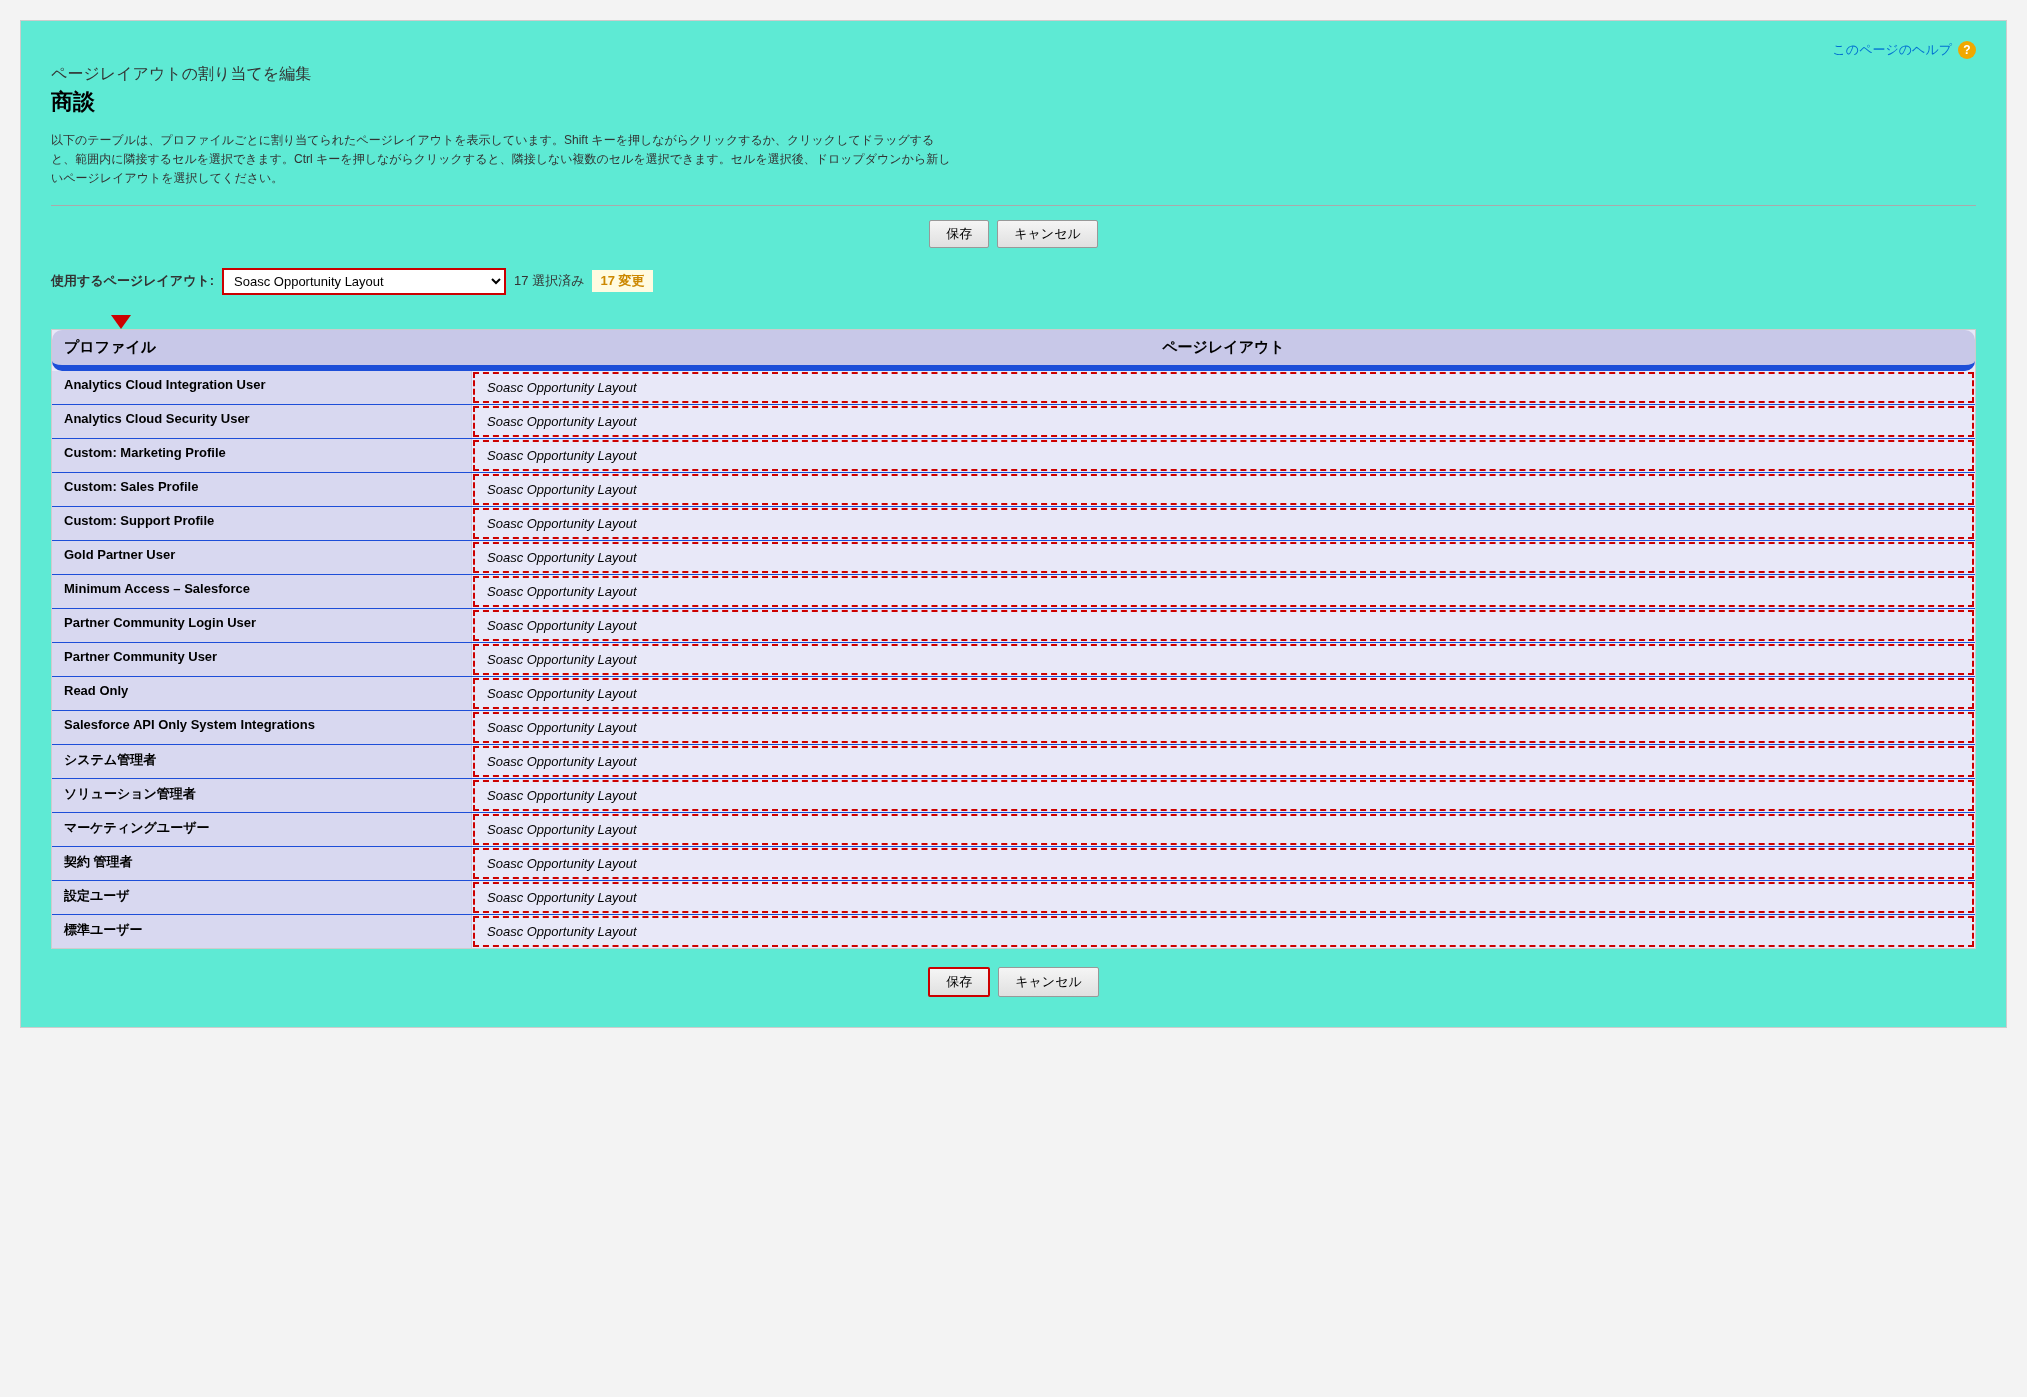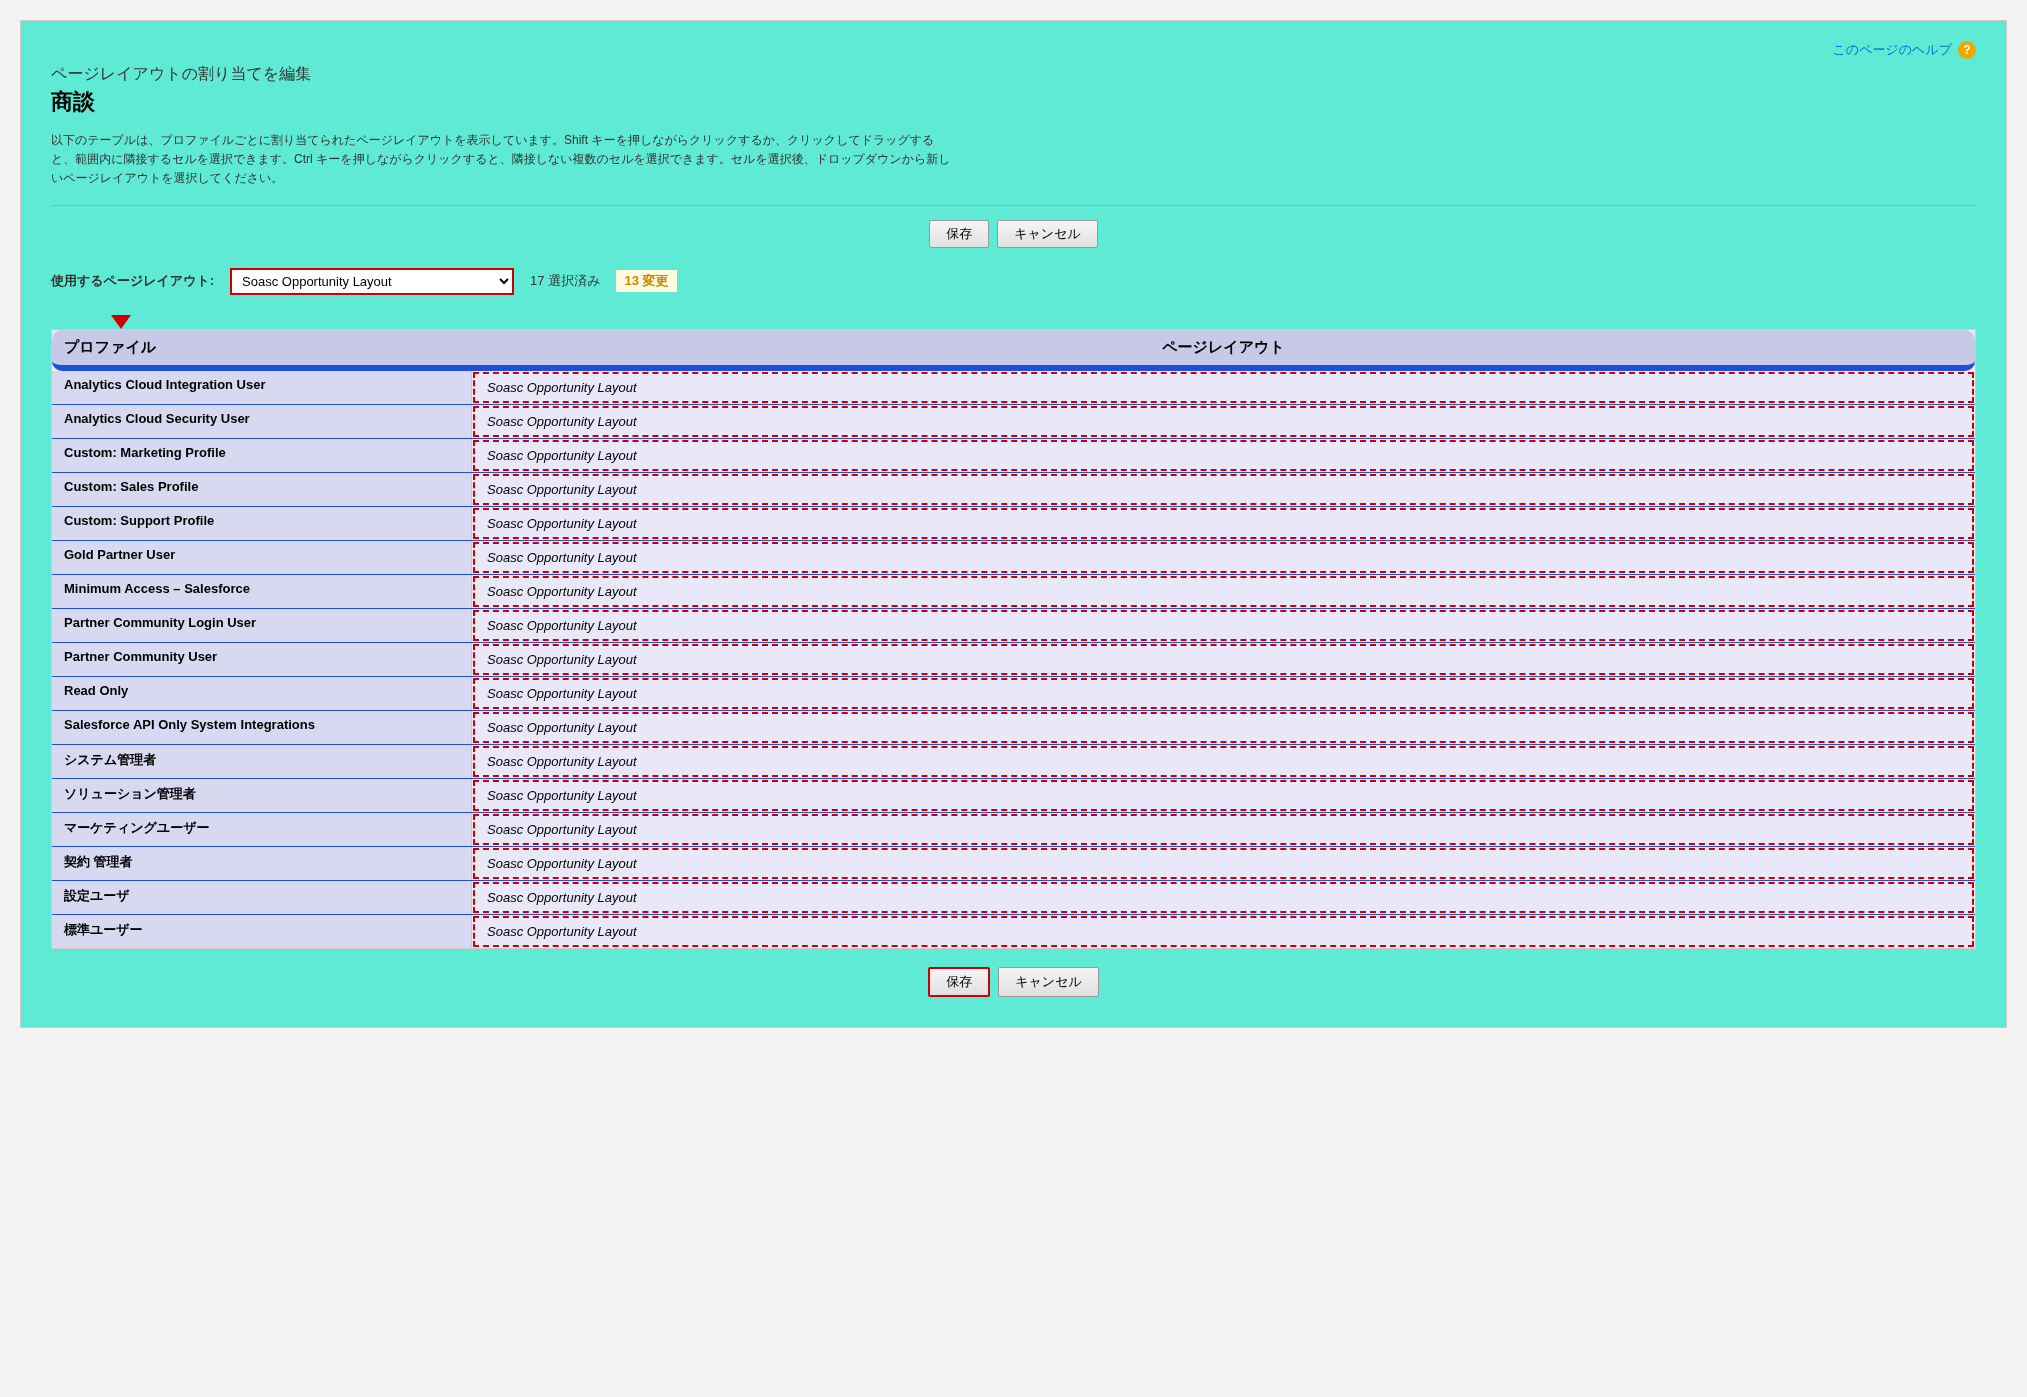--- a/index.html
+++ b/index.html
@@ -81,21 +81,21 @@
       border: 2px solid #cc0000;
       background: linear-gradient(to bottom, #f5f5f5, #e0e0e0);
       padding: 4px 16px;
       font-size: 13px;
       cursor: pointer;
       border-radius: 2px;
     }
     .layout-selector {
       display: flex;
       align-items: center;
-      gap: 16px;
+      gap: 8px;
       margin-bottom: 20px;
     }
     .layout-label {
       font-size: 13px;
       font-weight: bold;
       color: #333;
     }
     .layout-select-wrapper {
       border: 2px solid #cc0000;
       display: inline-block;
@@ -213,21 +213,21 @@
     <button class="btn">キャンセル</button>
   </div>
 
   <div class="layout-selector">
     <span class="layout-label">使用するページレイアウト:</span>
     <div class="layout-select-wrapper">
       <select class="layout-select">
       <option value="Soasc Opportunity Layout">Soasc Opportunity Layout</option></select>
     </div>
     <span class="badge-selected">17 選択済み</span>
-    <span class="badge-changed">13 変更</span>
+    <span class="badge-changed">17 変更</span>
   </div>
 
   <div class="arrow-indicator"></div>
 
   <div class="main-table-wrapper">
 
     <div class="profile-layout-header">
       <div class="header-profile">プロファイル</div>
       <div class="header-layout">ページレイアウト</div>
     </div>

